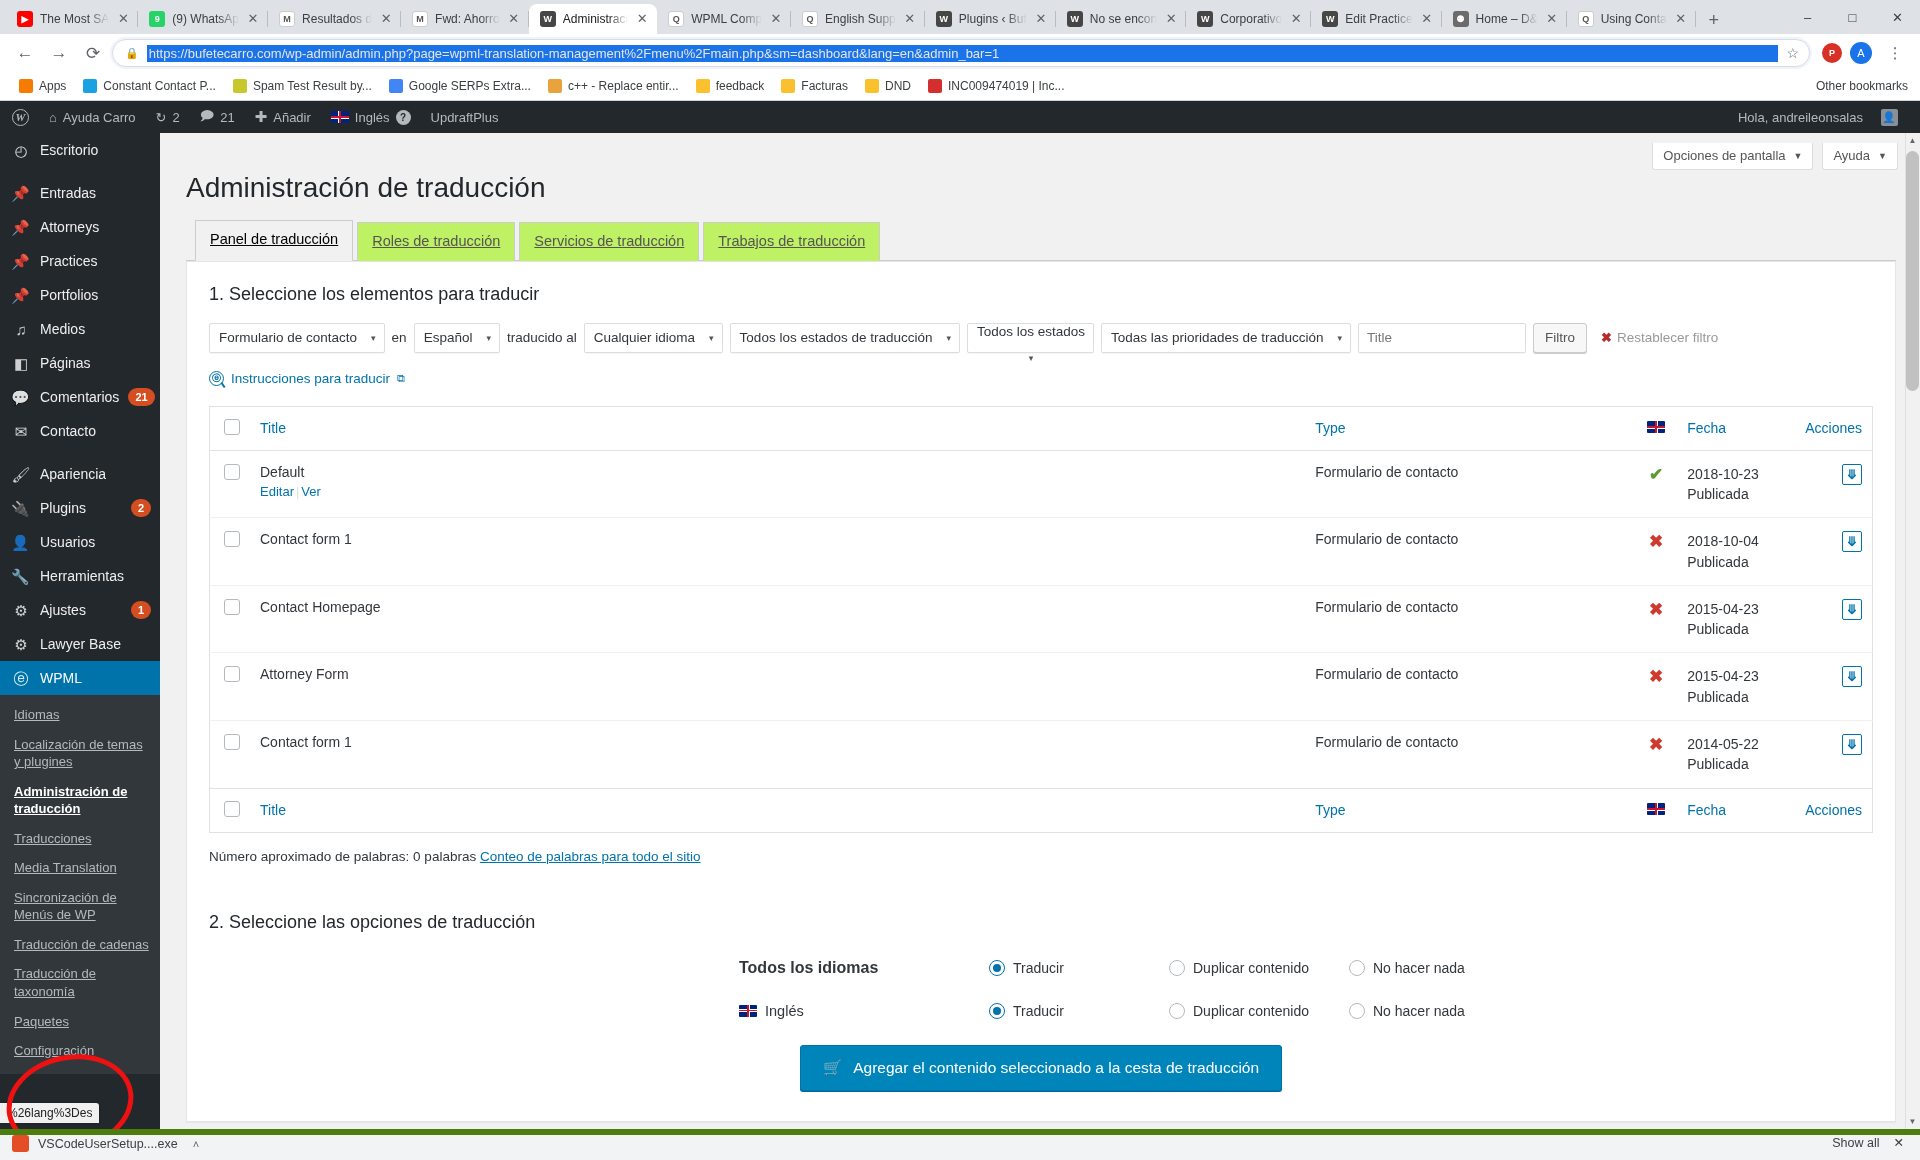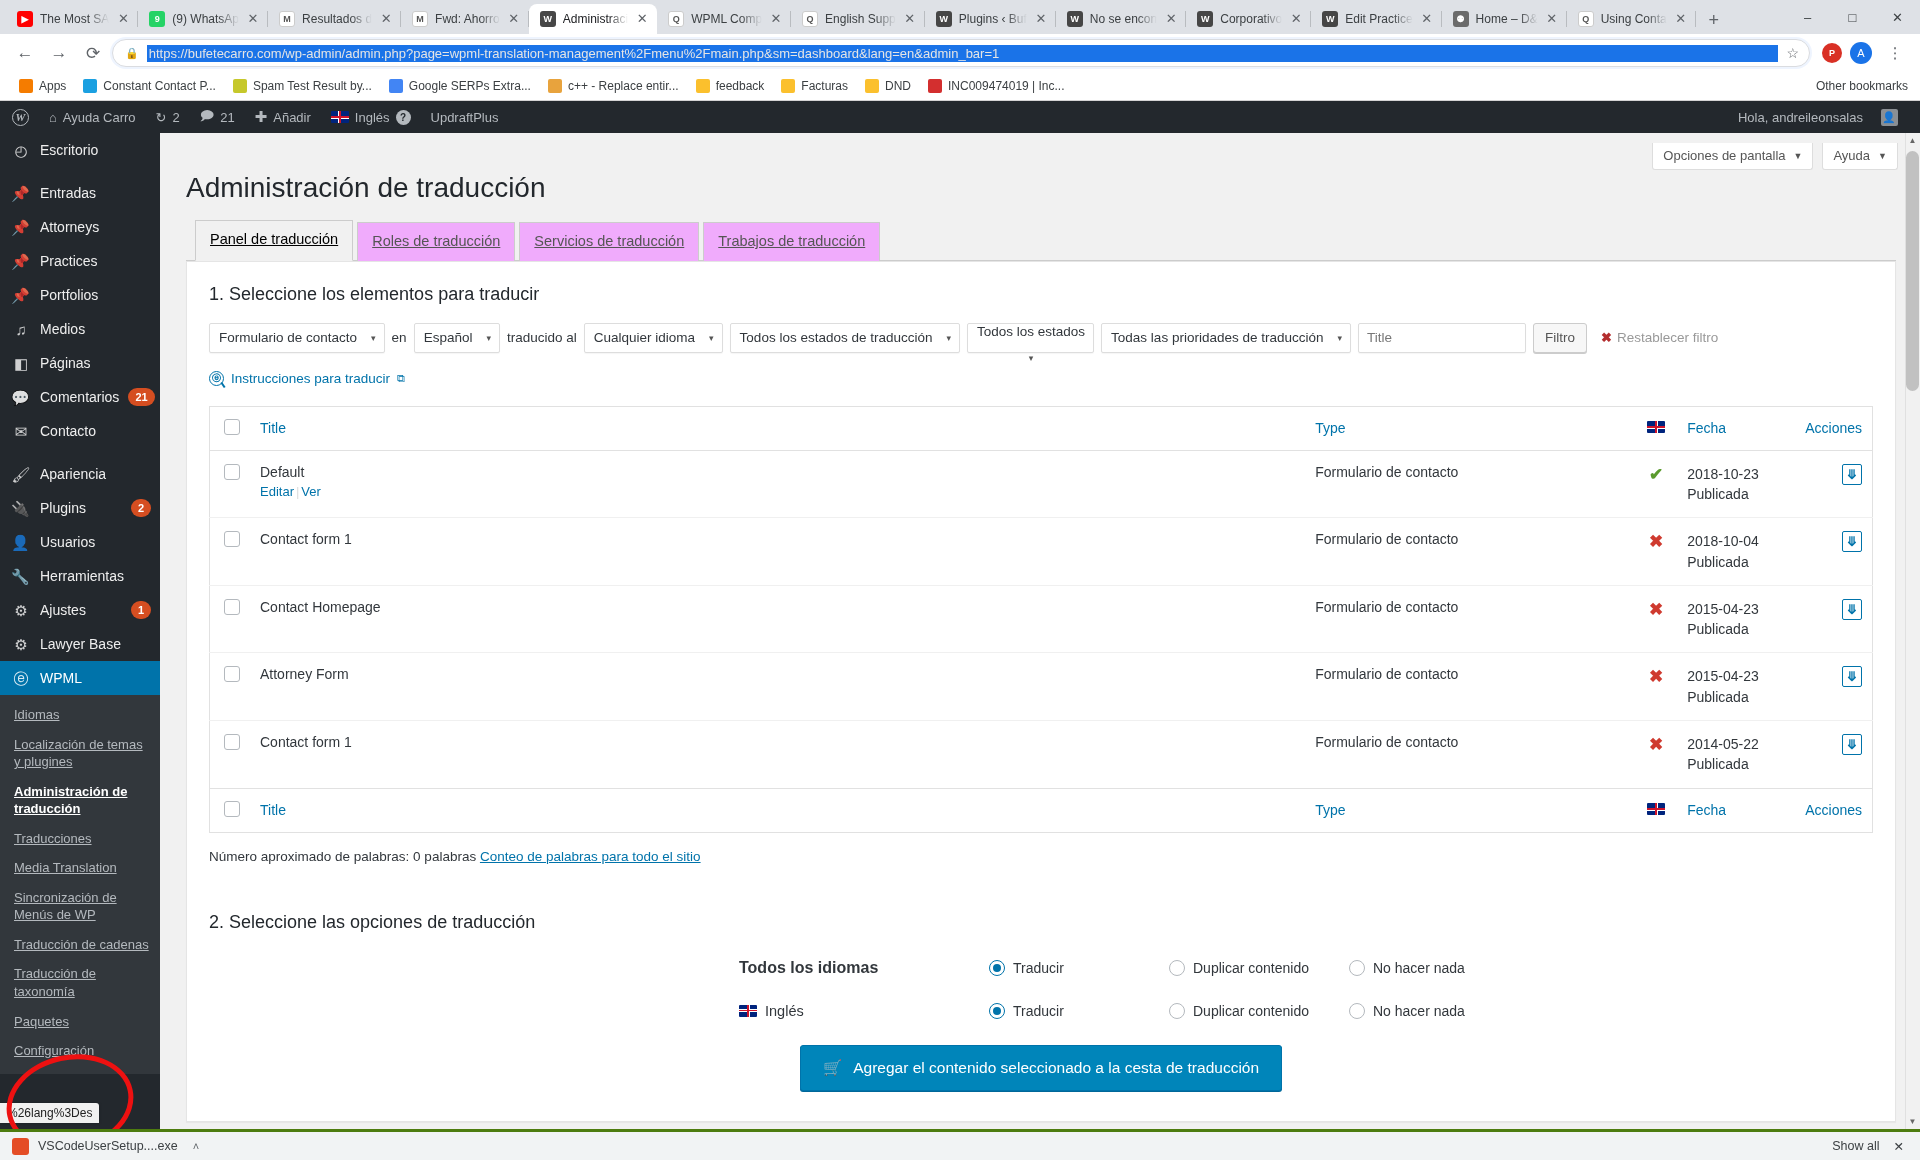--- a/index.html
+++ b/index.html
@@ -166,21 +166,21 @@
     border-radius: 0 0 3px 3px; font-size: 13px; color: #555;
     padding: 5px 10px 6px; display: flex; align-items: center; gap: 8px; }
   .sm-btn .caret { font-size: 9px; }
 
   .pagewrap { padding: 28px 24px 0 26px; }
   h1.page-title { font-size: 28px; font-weight: 400; color: #23282d;
     padding: 9px 0 14px; line-height: 1.3; }
 
   .nav-tabs { display: flex; align-items: flex-end; gap: 0;
     border-bottom: 1px solid #ccc; padding-left: 9px; margin-bottom: 0; }
-  .nav-tab { background: #f0abfc; border: 1px solid #ccc; border-bottom: none;
+  .nav-tab { background: #bef264; border: 1px solid #ccc; border-bottom: none;
     font-size: 14.5px; color: #555; padding: 9px 14px; margin-right: 4px;
     margin-bottom: -1px; line-height: 1.33; }
   .nav-tab.active { background: #f1f1f1; border-bottom: 1px solid #f1f1f1;
     color: #000; padding-bottom: 10px; }
 
   .panel { background: #fff; border: 1px solid #e5e5e5;
     box-shadow: 0 1px 1px rgba(0,0,0,.04); padding: 22px 22px 30px; }
 
   h2.section-title { font-size: 18px; font-weight: 400; color: #23282d;
     margin-bottom: 18px; }
@@ -265,22 +265,22 @@
   .cta {
     background: #0085ba; color: #fff; border: 1px solid #0073aa;
     border-radius: 3px; font-size: 15.5px; padding: 13px 22px;
     display: flex; align-items: center; gap: 11px;
     box-shadow: 0 1px 0 #006799; min-width: 452px; justify-content: center;
   }
 
   
   .taskbar {
     position: absolute; left: 0; bottom: 0; width: 1920px; height: 31px;
-    background: #f1f3f4; border-top: 3px solid #4d7c0f;
-    display: flex; align-items: center; padding: 0 6px; z-index: 50;
+    background: #f1f3f4; border-top: 6px solid #4d7c0f;
+    display: flex; align-items: flex-start; padding: 0 6px; z-index: 50;
   }
   .dl-item { display: flex; align-items: center; gap: 9px;
     font-size: 12.5px; color: #3c4043; padding: 0 10px 0 6px; }
   .dl-ico { width: 17px; height: 17px; border-radius: 3px;
     background: #e44d26; }
   .dl-caret { color: #5f6368; font-size: 11px; margin-left: 6px; }
   .taskbar-right { margin-left: auto; display: flex; align-items: center; gap: 14px;
     padding-right: 10px; font-size: 12.5px; color: #3c4043; }
 
   .scrollbar { position: absolute; right: 0; top: 0; width: 15px;

